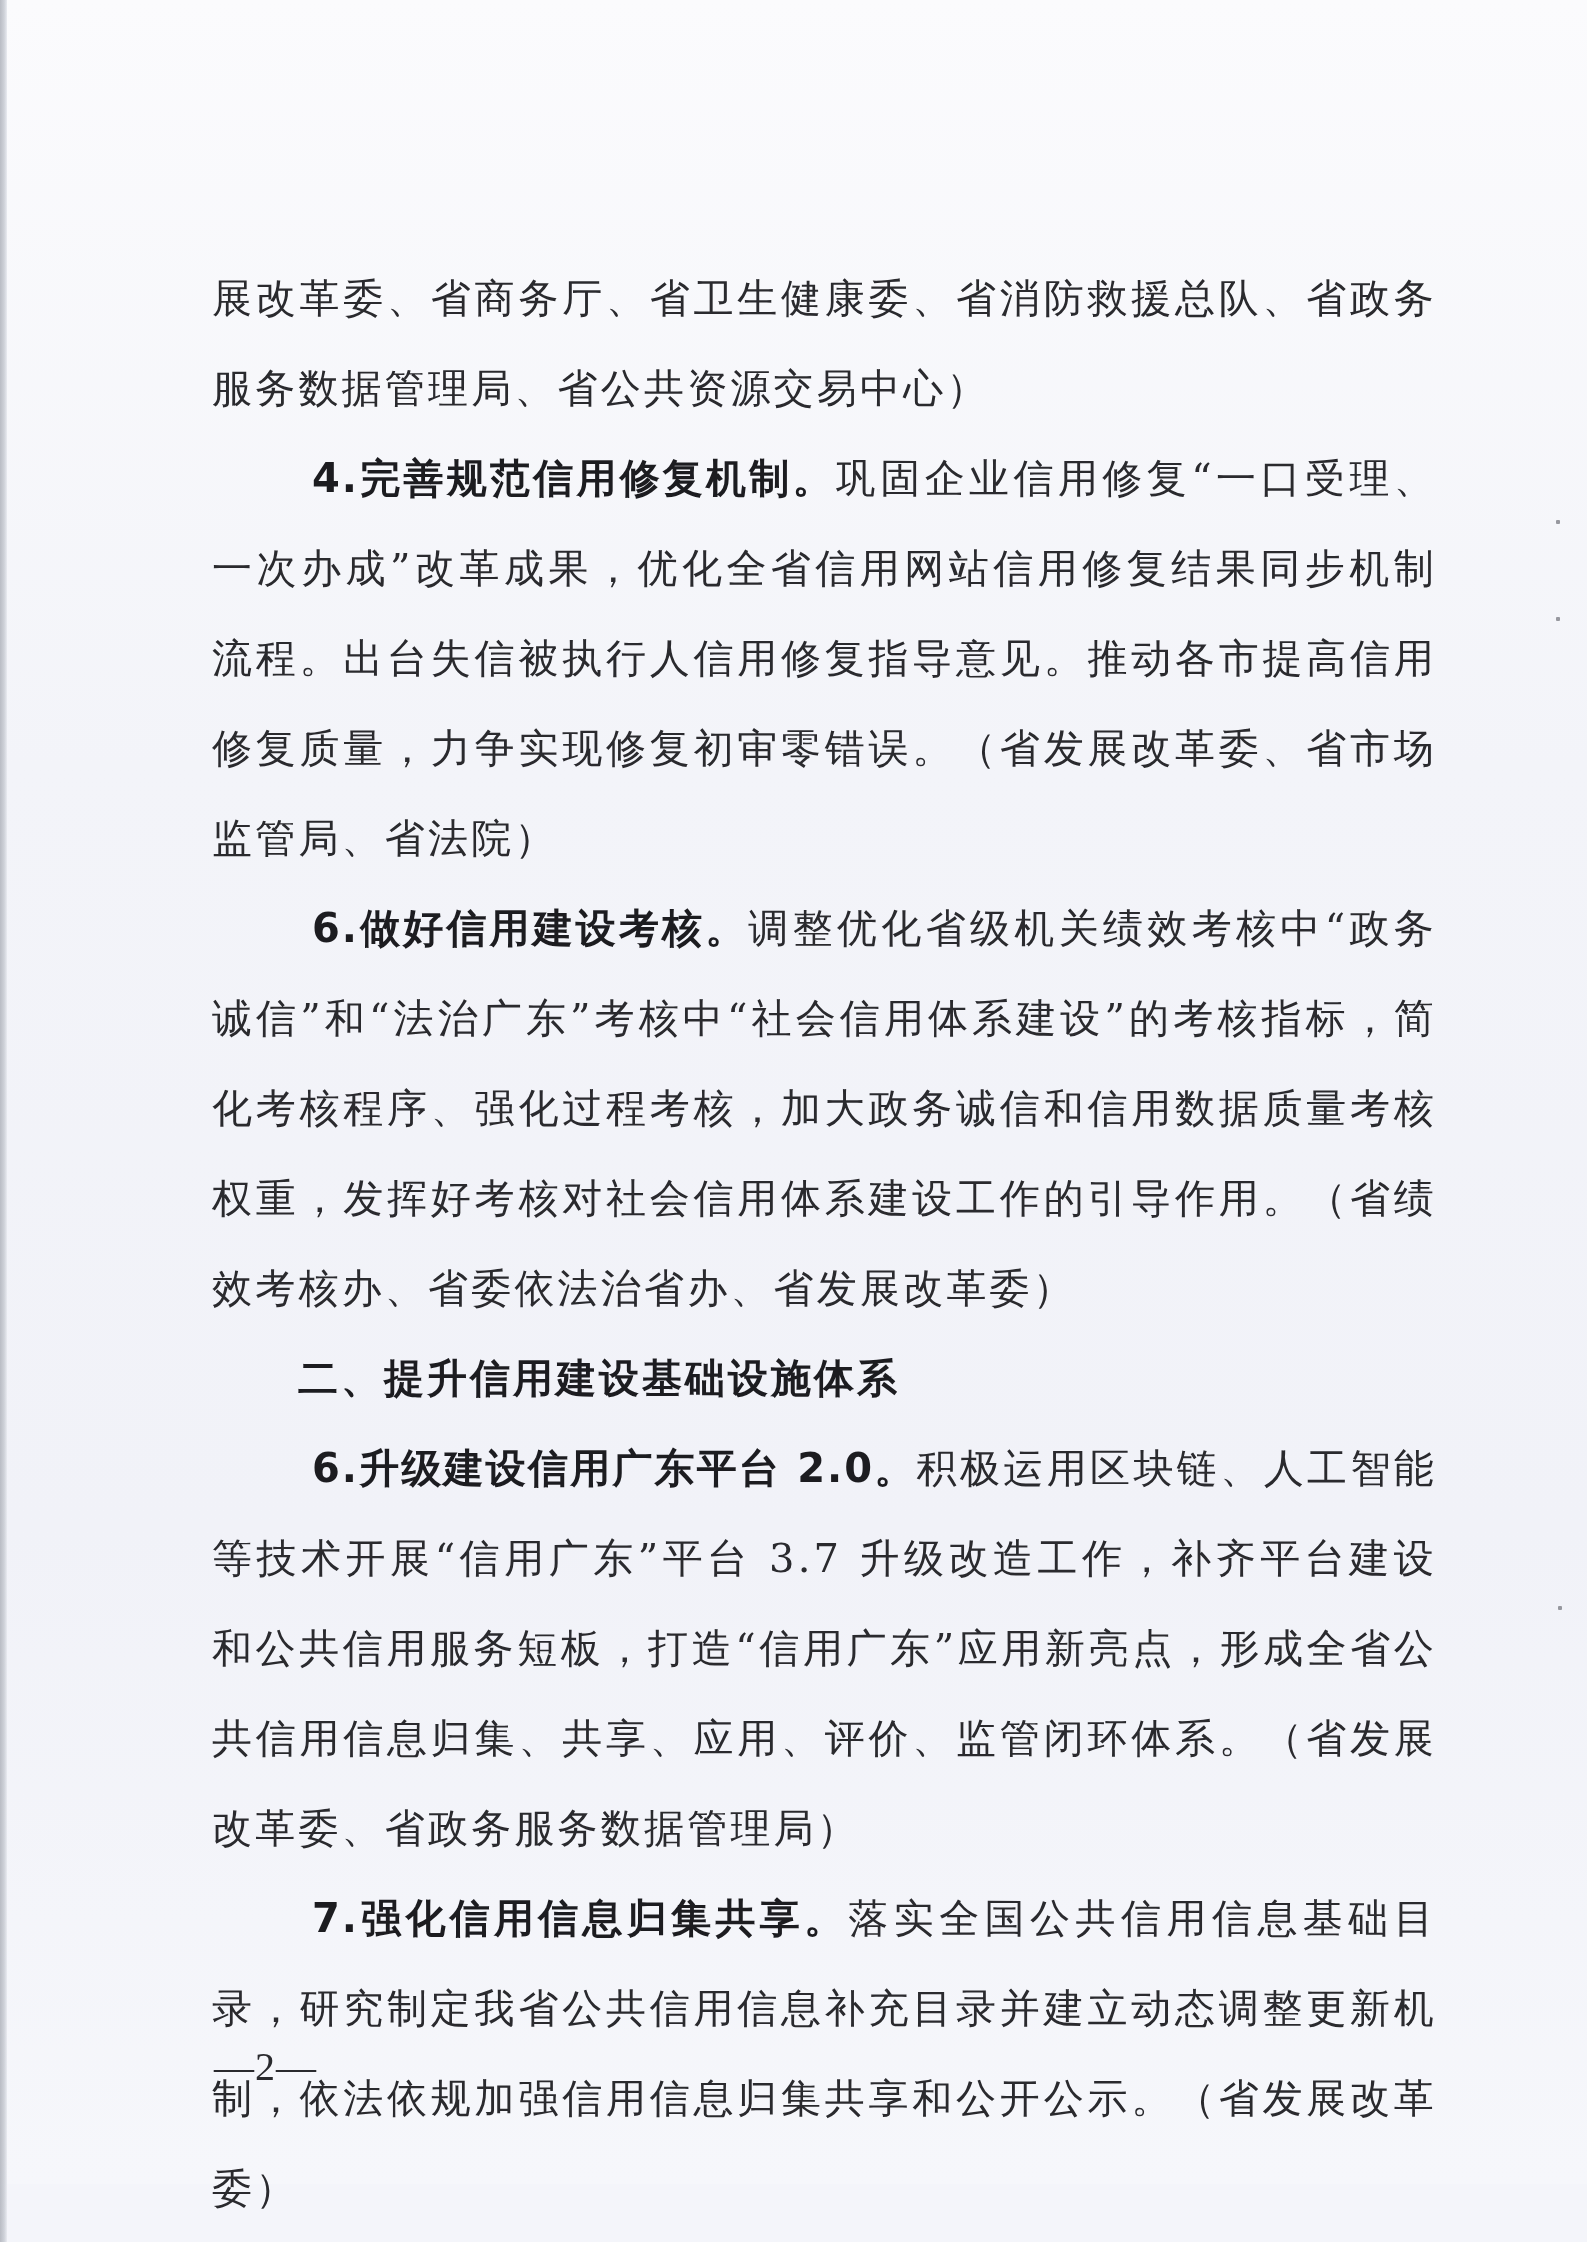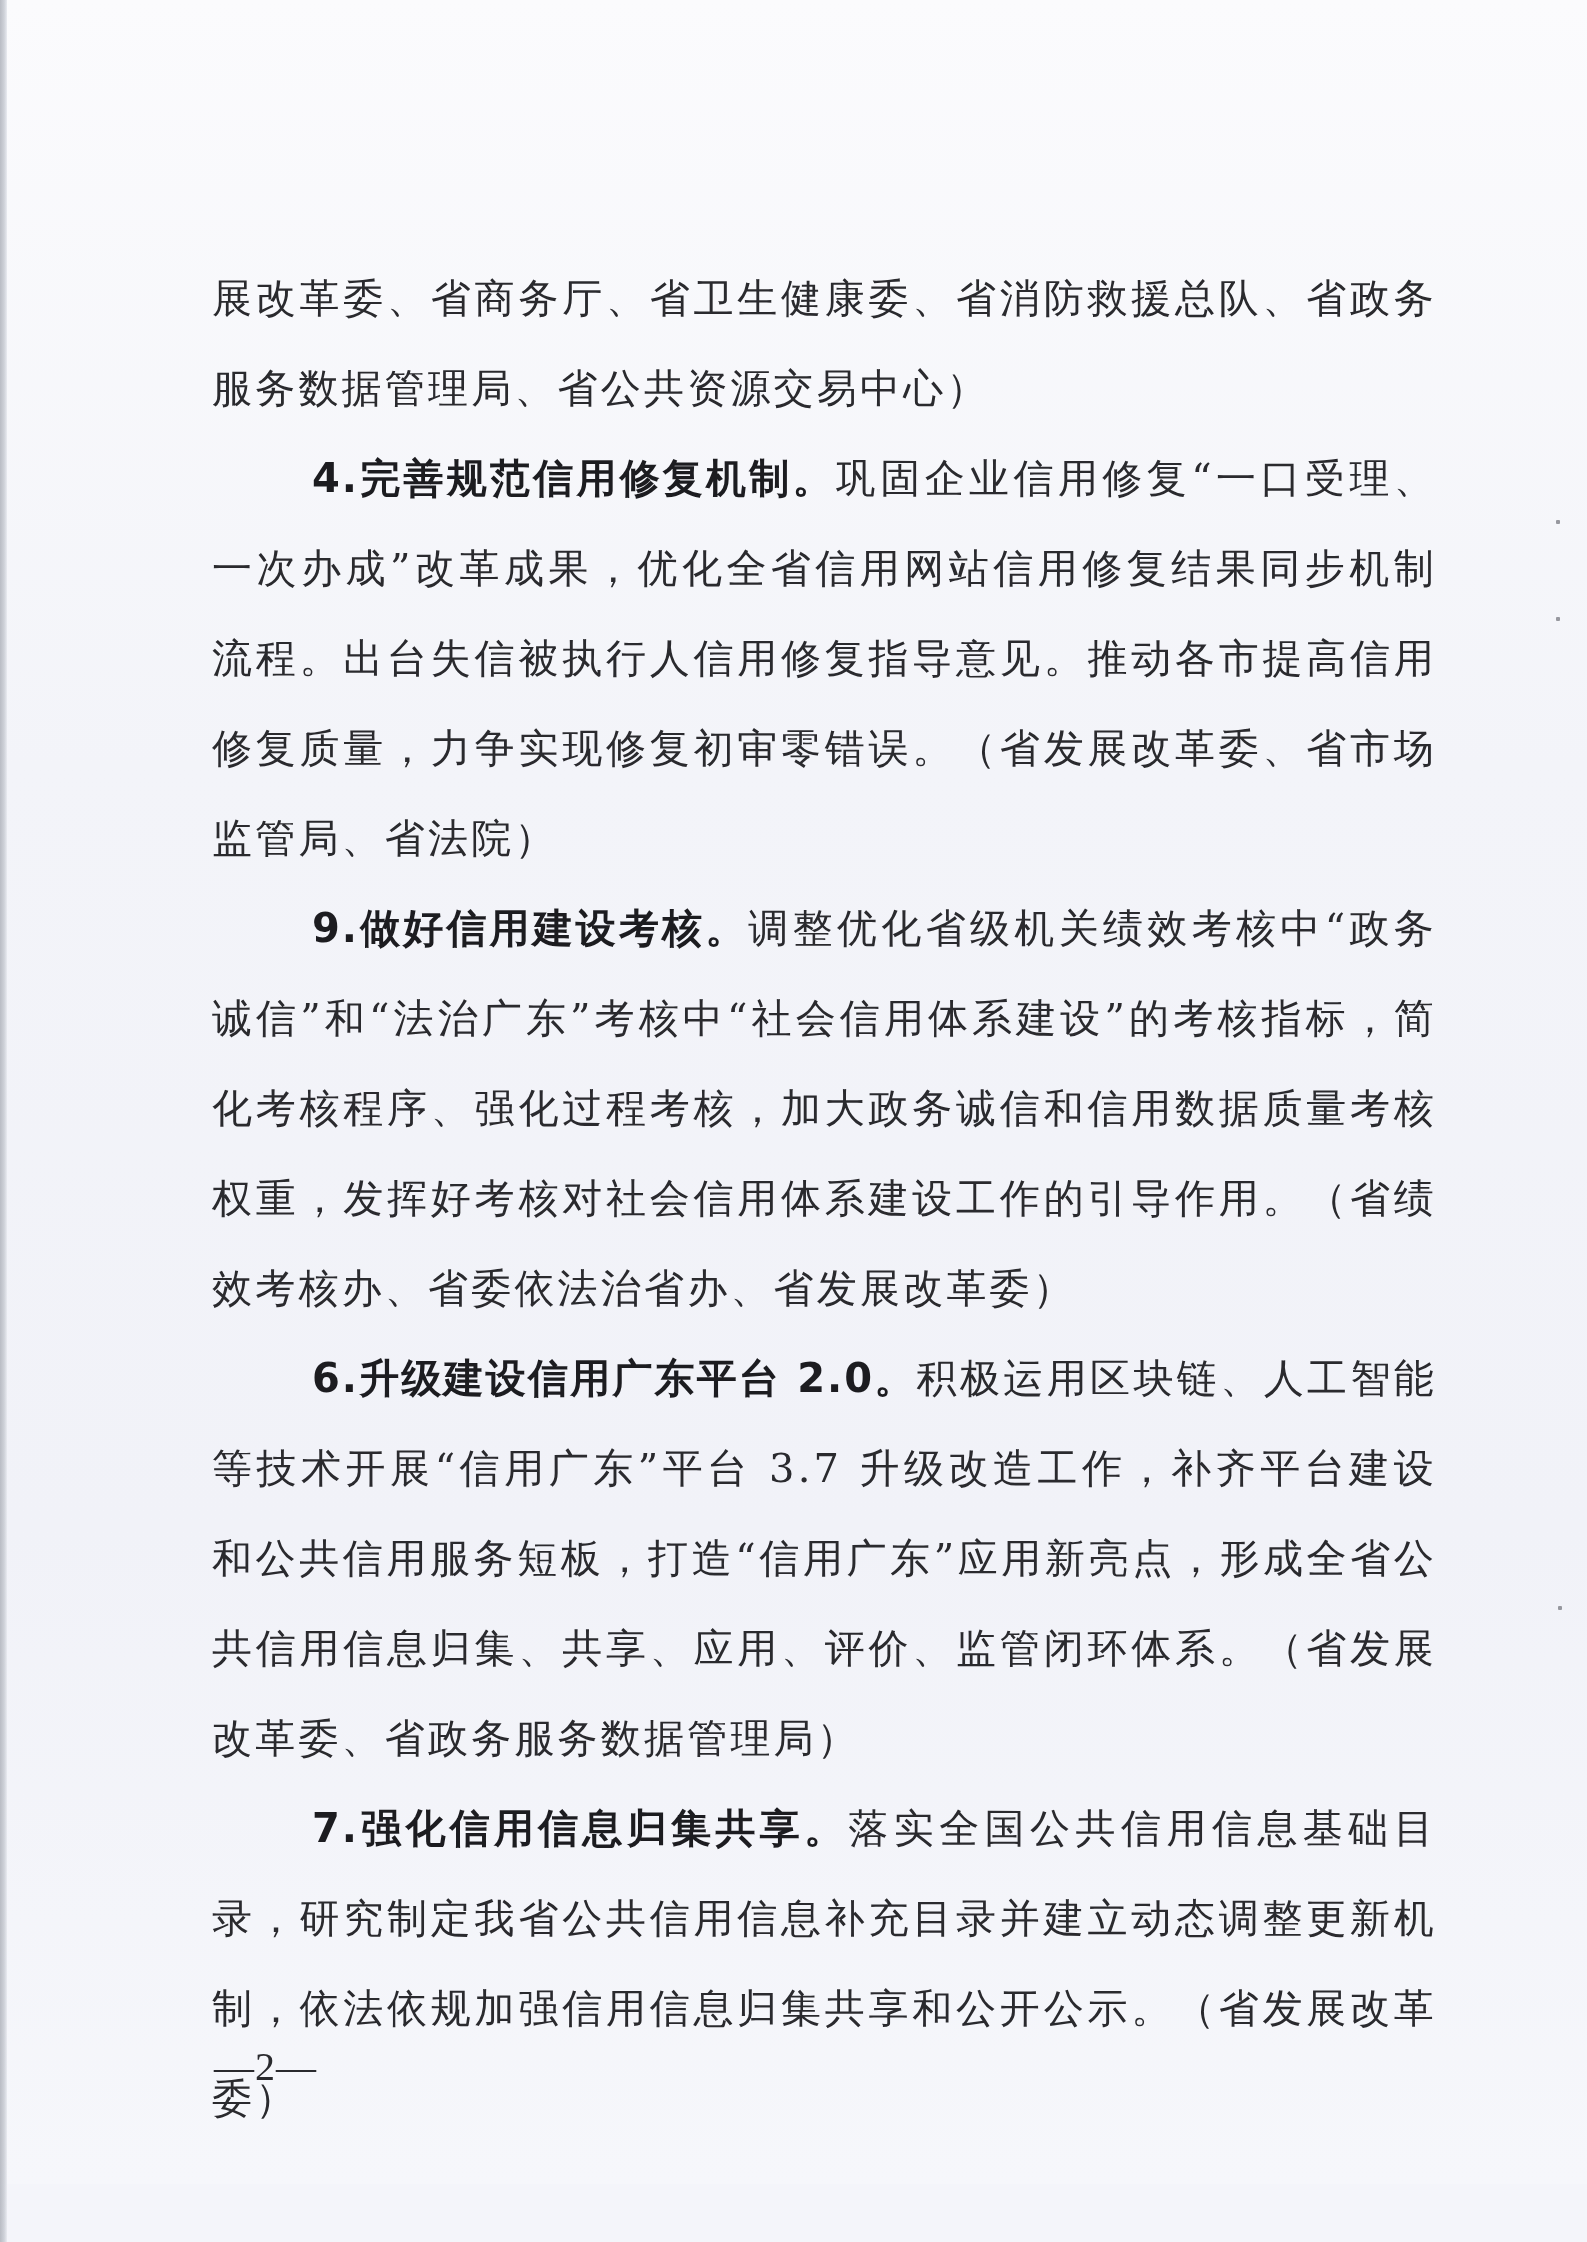--- a/index.html
+++ b/index.html
@@ -92,23 +92,24 @@
 
     <p class="para">
       <span>展改革委、省商务厅、省卫生健康委、省消防救援总队、省政务服务数据管理局、省公共资源交易中心）</span>
     </p>
 
     <p class="para indent">
       <span class="lead">4.完善规范信用修复机制。</span><span>巩固企业信用修复“一口受理、一次办成”改革成果，优化全省信用网站信用修复结果同步机制流程。出台失信被执行人信用修复指导意见。推动各市提高信用修复质量，力争实现修复初审零错误。（省发展改革委、省市场监管局、省法院）</span>
     </p>
 
     <p class="para indent">
-      <span class="lead">9.做好信用建设考核。</span><span>调整优化省级机关绩效考核中“政务诚信”和“法治广东”考核中“社会信用体系建设”的考核指标，简化考核程序、强化过程考核，加大政务诚信和信用数据质量考核权重，发挥好考核对社会信用体系建设工作的引导作用。（省绩效考核办、省委依法治省办、省发展改革委）</span>
+      <span class="lead">6.做好信用建设考核。</span><span>调整优化省级机关绩效考核中“政务诚信”和“法治广东”考核中“社会信用体系建设”的考核指标，简化考核程序、强化过程考核，加大政务诚信和信用数据质量考核权重，发挥好考核对社会信用体系建设工作的引导作用。（省绩效考核办、省委依法治省办、省发展改革委）</span>
     </p>
 
+    <p class="section-heading">二、提升信用建设基础设施体系</p>
 
     <p class="para indent">
       <span class="lead">6.升级建设信用广东平台 2.0。</span><span>积极运用区块链、人工智能等技术开展“信用广东”平台 3.7 升级改造工作，补齐平台建设和公共信用服务短板，打造“信用广东”应用新亮点，形成全省公共信用信息归集、共享、应用、评价、监管闭环体系。（省发展改革委、省政务服务数据管理局）</span>
     </p>
 
     <p class="para indent">
       <span class="lead">7.强化信用信息归集共享。</span><span>落实全国公共信用信息基础目录，研究制定我省公共信用信息补充目录并建立动态调整更新机制，依法依规加强信用信息归集共享和公开公示。（省发展改革委）</span>
     </p>
 
     <p class="para indent">

